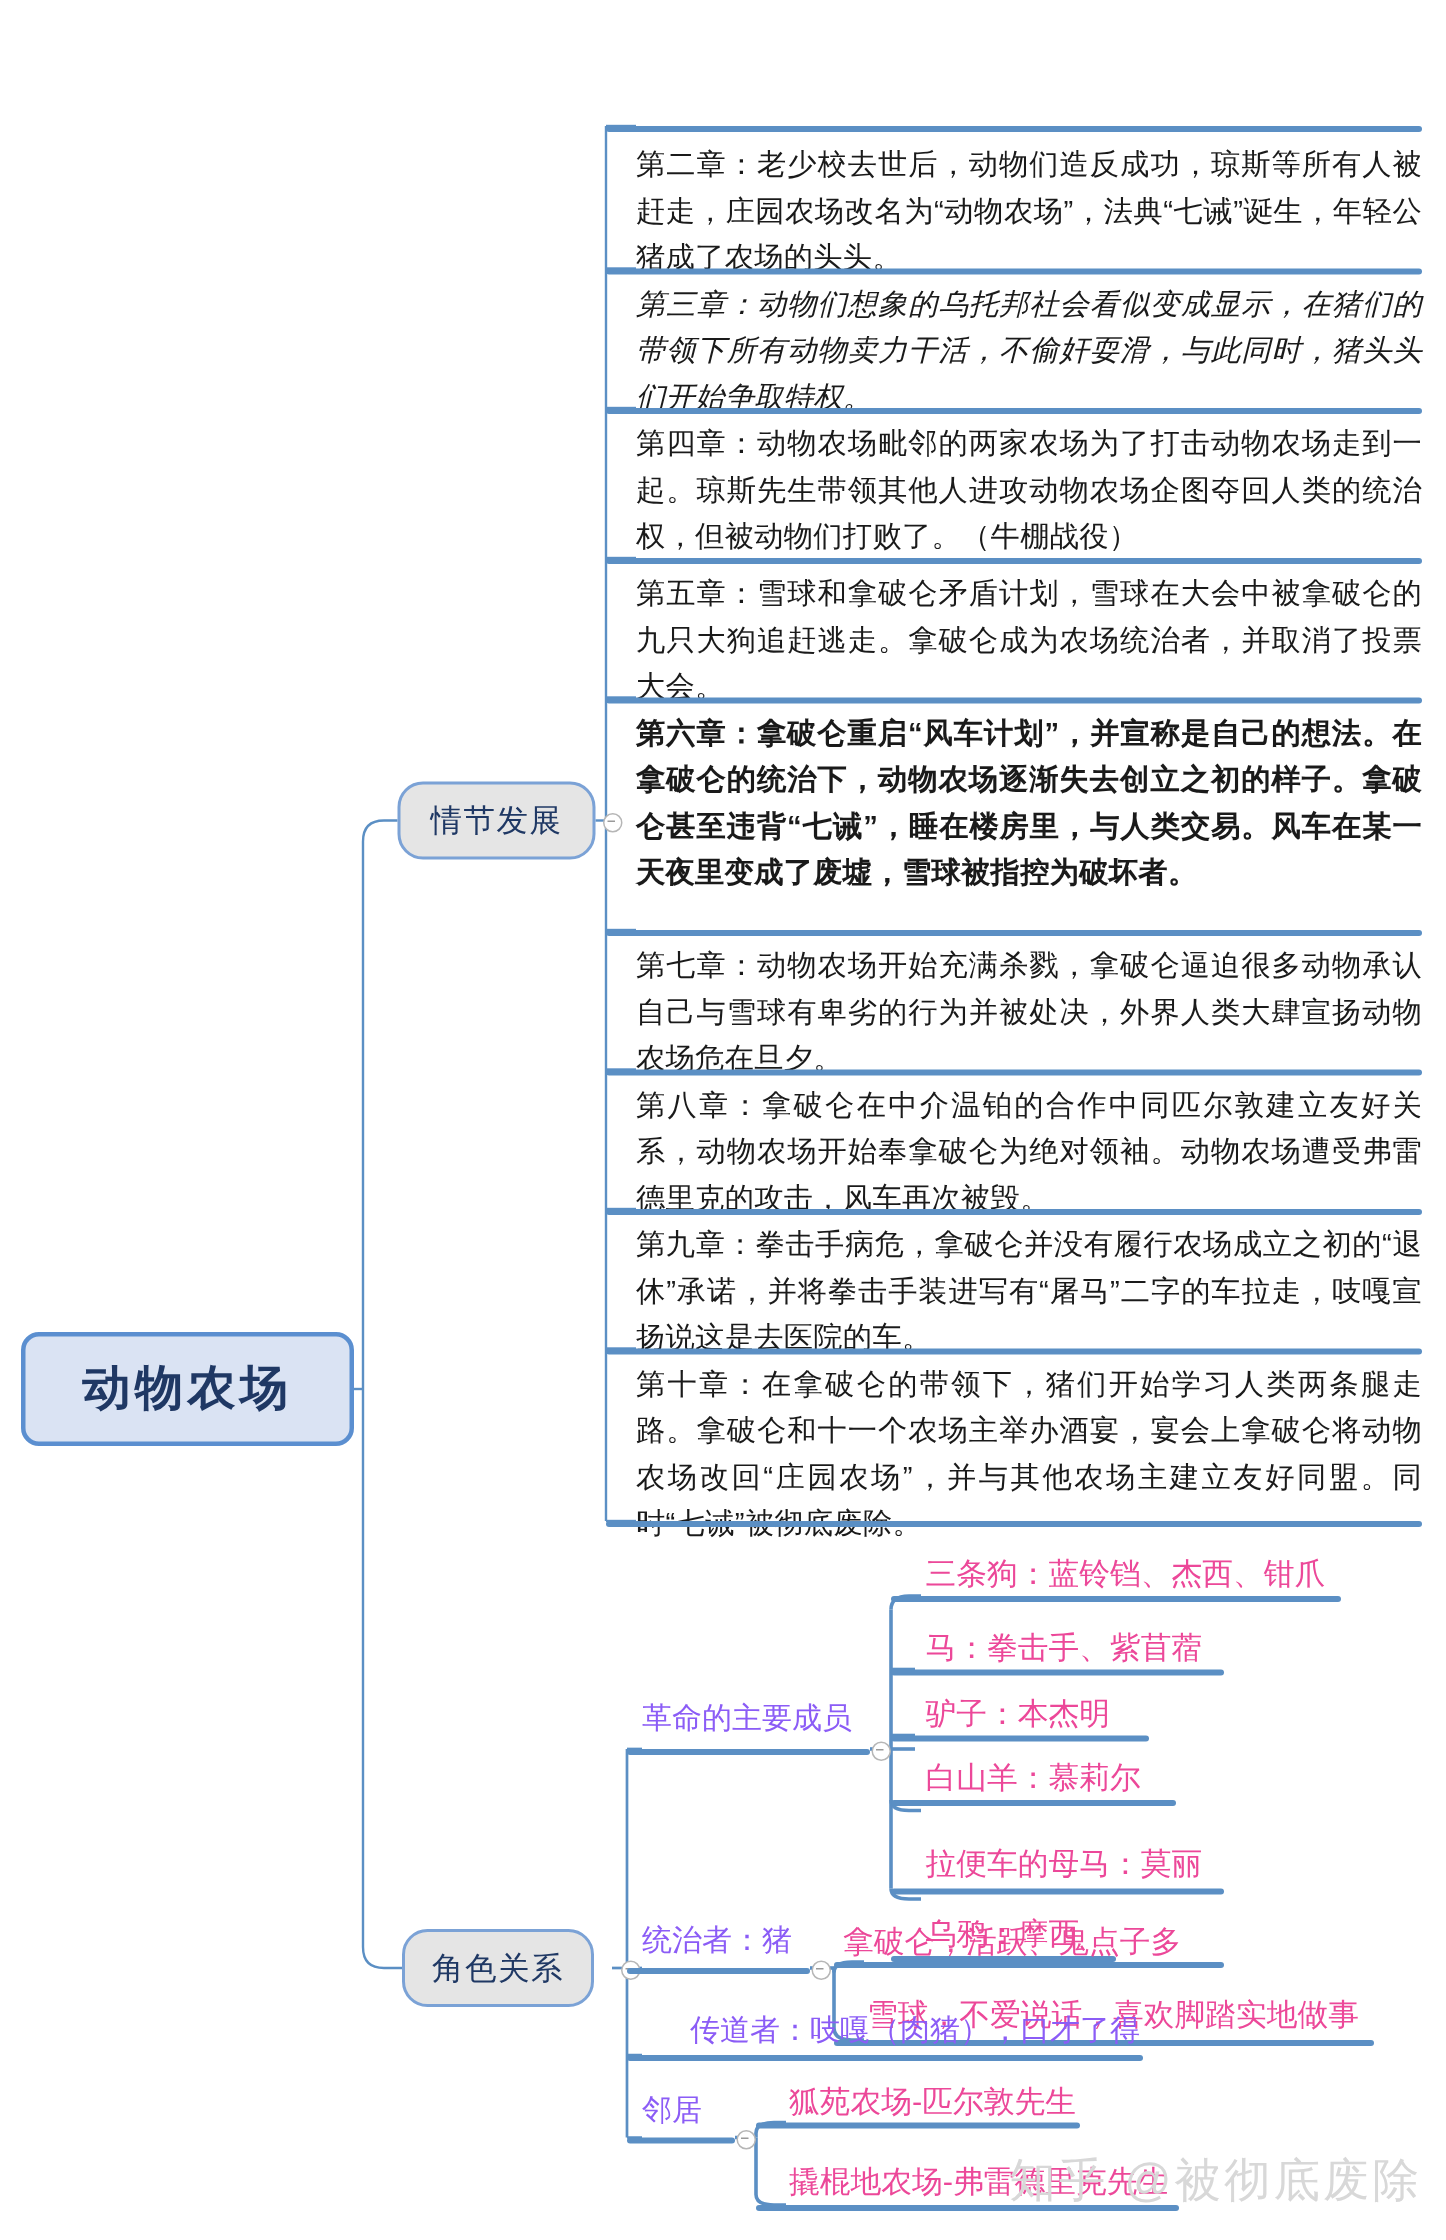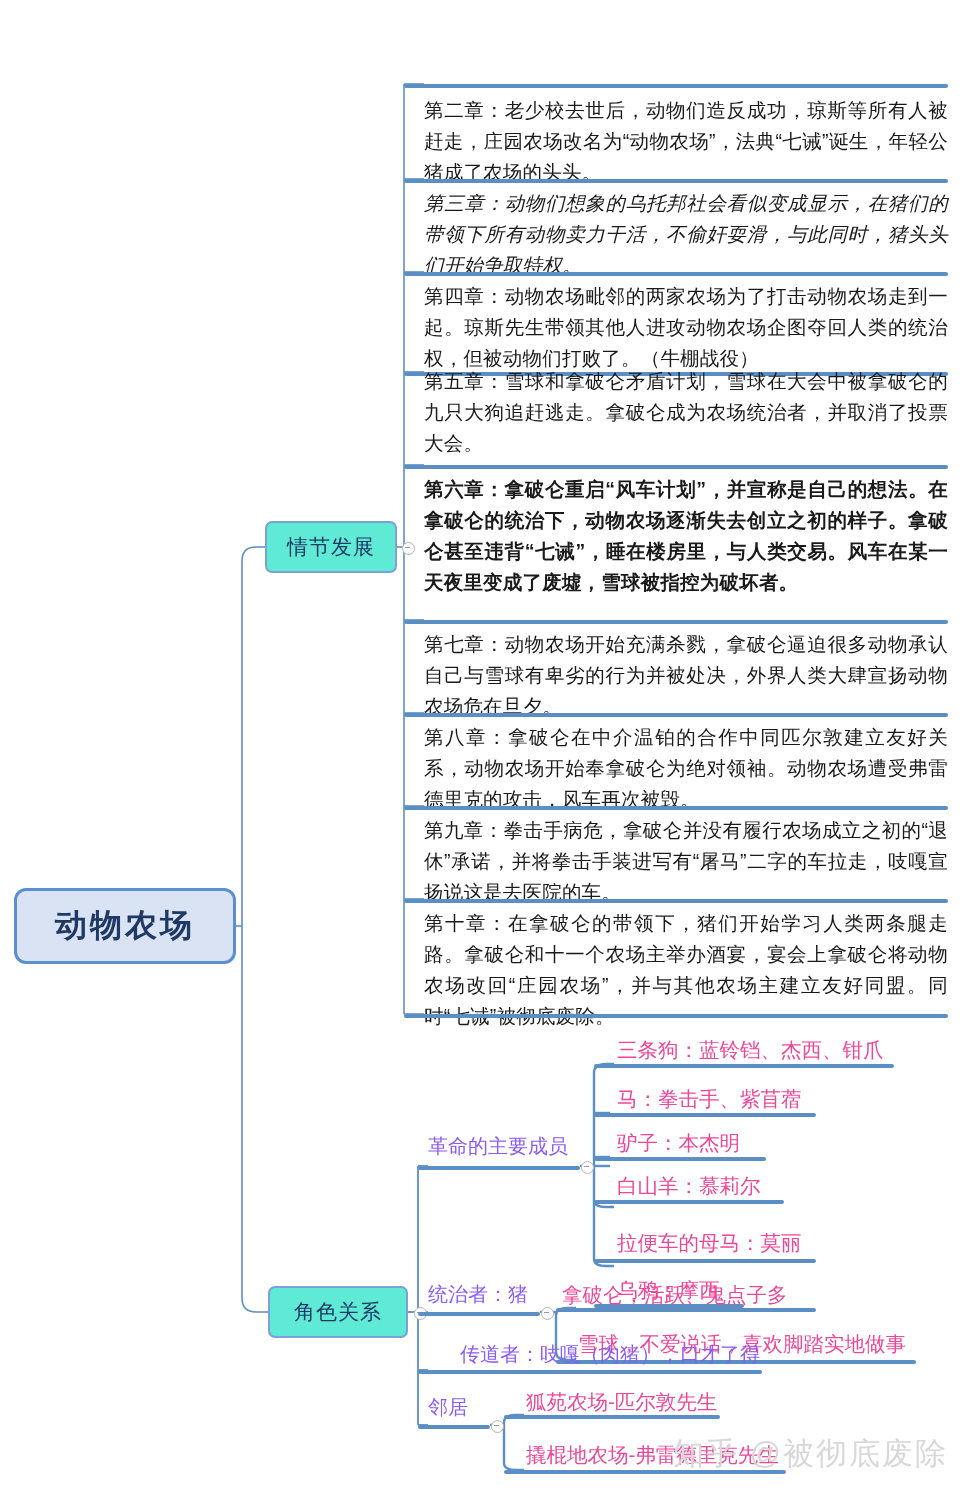--- a/index.html
+++ b/index.html
@@ -42,32 +42,32 @@
     justify-content: center;
     color: #1f3864;
     font-size: 32px;
     font-weight: bold;
     letter-spacing: 3px;
   }
   
   .branch-node {
     position: absolute;
     box-sizing: border-box;
-    background: #5eead4;
+    background: #e5e5e5;
     border: 2px solid #7ba2d6;
-    border-radius: 7px;
+    border-radius: 17px;
     display: flex;
     align-items: center;
     justify-content: center;
     color: #1f3864;
     font-size: 21px;
     letter-spacing: 1px;
   }
   #branch-plot { left: 265px; top: 521px; width: 132px; height: 52px; }
-  #branch-roles { left: 268px; top: 1286px; width: 140px; height: 52px; }
+  #branch-roles { left: 268px; top: 1286px; width: 128px; height: 52px; }
 
   
   .leaf {
     position: absolute;
     box-sizing: border-box;
     color: #1a1a1a;
     font-size: 19.5px;
     line-height: 31px;
     letter-spacing: 0.2px;
     white-space: pre-wrap;
@@ -212,21 +212,21 @@
 
   <div class="leaf chapter" style="top:95px;">第二章：老少校去世后，动物们造反成功，琼斯等所有人被赶走，庄园农场改名为“动物农场”，法典“七诫”诞生，年轻公猪成了农场的头头。</div>
   <div class="underline" style="left:404px; top:179px; width:544px;"></div>
 
   <div class="leaf chapter" style="top:188px;font-style:italic;">第三章：动物们想象的乌托邦社会看似变成显示，在猪们的带领下所有动物卖力干活，不偷奸耍滑，与此同时，猪头头们开始争取特权。</div>
   <div class="underline" style="left:404px; top:272px; width:544px;"></div>
 
   <div class="leaf chapter" style="top:281px;">第四章：动物农场毗邻的两家农场为了打击动物农场走到一起。琼斯先生带领其他人进攻动物农场企图夺回人类的统治权，但被动物们打败了。（牛棚战役）</div>
   <div class="underline" style="left:404px; top:372px; width:544px;"></div>
 
-  <div class="leaf chapter" style="top:366px;font-family:Liberation Serif, serif;">第五章：雪球和拿破仑矛盾计划，雪球在大会中被拿破仑的九只大狗追赶逃走。拿破仑成为农场统治者，并取消了投票大会。</div>
+  <div class="leaf chapter" style="top:381px;font-family:Liberation Serif, serif;">第五章：雪球和拿破仑矛盾计划，雪球在大会中被拿破仑的九只大狗追赶逃走。拿破仑成为农场统治者，并取消了投票大会。</div>
   <div class="underline" style="left:404px; top:465px; width:544px;"></div>
 
   <div class="leaf chapter" style="top:474px;font-weight:bold;">第六章：拿破仑重启“风车计划”，并宣称是自己的想法。在拿破仑的统治下，动物农场逐渐失去创立之初的样子。拿破仑甚至违背“七诫”，睡在楼房里，与人类交易。风车在某一天夜里变成了废墟，雪球被指控为破坏者。</div>
   <div class="underline" style="left:404px; top:620px; width:544px;"></div>
 
   <div class="leaf chapter" style="top:629px;">第七章：动物农场开始充满杀戮，拿破仑逼迫很多动物承认自己与雪球有卑劣的行为并被处决，外界人类大肆宣扬动物农场危在旦夕。</div>
   <div class="underline" style="left:404px; top:713px; width:544px;"></div>
 
   <div class="leaf chapter" style="top:722px;">第八章：拿破仑在中介温铂的合作中同匹尔敦建立友好关系，动物农场开始奉拿破仑为绝对领袖。动物农场遭受弗雷德里克的攻击，风车再次被毁。</div>
   <div class="underline" style="left:404px; top:806px; width:544px;"></div>

